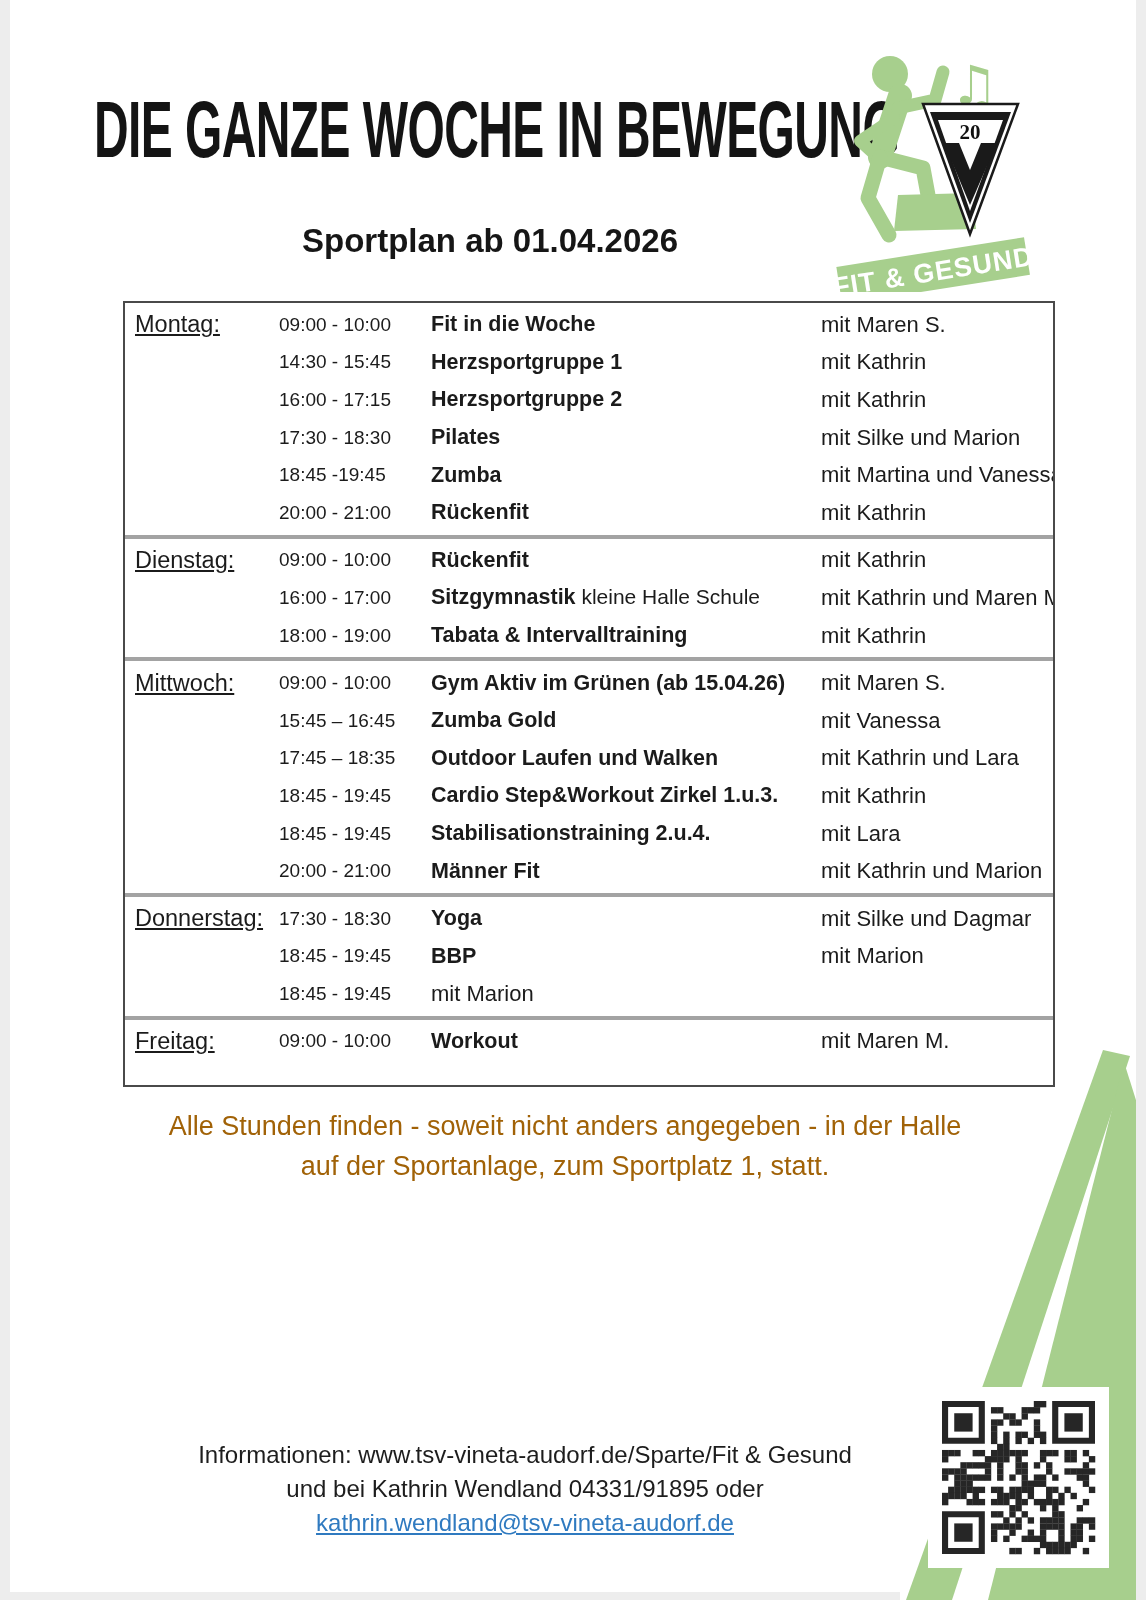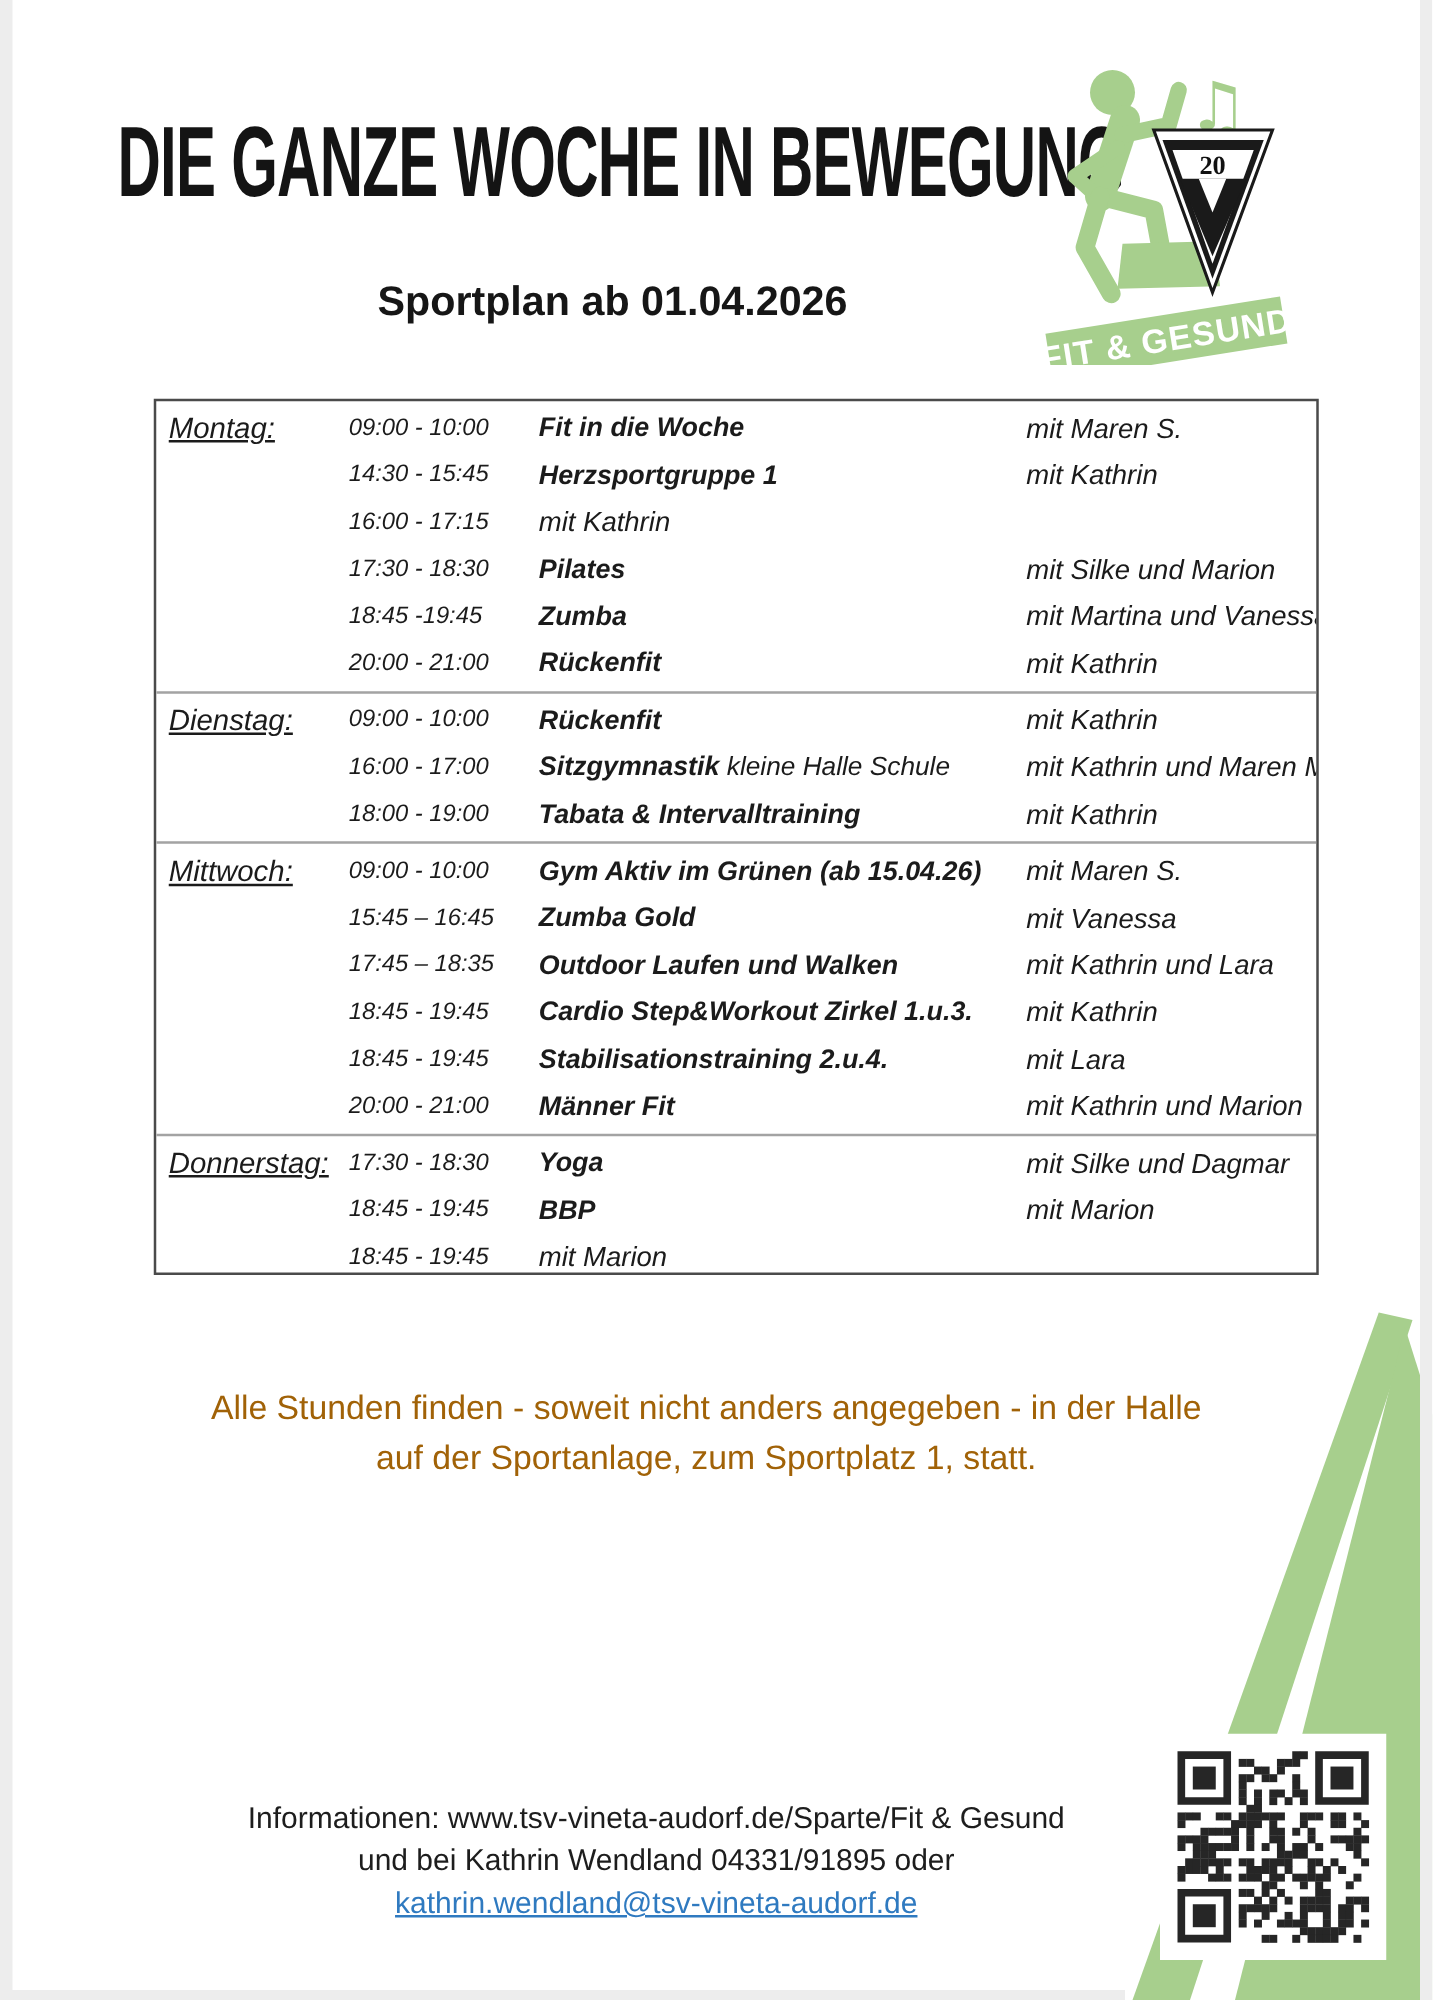--- a/index.html
+++ b/index.html
@@ -10,23 +10,23 @@
   .title{position:absolute;left:94px;top:90px;font-weight:bold;font-size:80px;line-height:1;
          letter-spacing:-1px;color:#141414;transform:scaleX(0.60);transform-origin:left top;
          white-space:nowrap;}
   .subtitle{position:absolute;left:180px;top:222px;width:620px;text-align:center;
             font-weight:bold;font-size:33px;color:#161616;}
 
   
   .logo{position:absolute;left:822px;top:42px;width:258px;height:250px;}
 
   
-  .schedule{position:absolute;left:123px;top:319px;width:932px;height:701px;box-sizing:border-box;
-            border:2px solid #4a4a4a;overflow:hidden;z-index:5;font-style:italic;}
-  .section{padding:3px 0 3px 10px;border-top:2px solid #a3a3a3;}
+  .schedule{position:absolute;left:123px;top:301px;width:932px;height:786px;box-sizing:border-box;
+            border:2px solid #4a4a4a;overflow:hidden;z-index:5;}
+  .section{padding:3px 0 3px 10px;border-top:4px solid #a3a3a3;}
   .section:first-child{border-top:none;}
   .row{display:grid;grid-template-columns:144px 152px 390px 1fr;height:37.6px;align-items:center;}
   .cell{white-space:nowrap;}
   .day-label{font-size:23.5px;text-decoration:underline;}
   .time{font-size:19px;}
   .course-name{font-weight:bold;font-size:21.5px;}
   .course-note{font-size:21px;}
   .instructor{font-size:22px;}
 
   
@@ -97,20 +97,21 @@
         </div>
         <div class="row">
           <div class="cell"></div>
           <div class="cell time">14:30 - 15:45</div>
           <div class="cell"><span class="course-name">Herzsportgruppe 1</span></div>
           <div class="cell instructor">mit Kathrin</div>
         </div>
         <div class="row">
           <div class="cell"></div>
           <div class="cell time">16:00 - 17:15</div>
+          <div class="cell"><span class="course-name">Herzsportgruppe 2</span></div>
           <div class="cell instructor">mit Kathrin</div>
         </div>
         <div class="row">
           <div class="cell"></div>
           <div class="cell time">17:30 - 18:30</div>
           <div class="cell"><span class="course-name">Pilates</span></div>
           <div class="cell instructor">mit Silke und Marion</div>
         </div>
         <div class="row">
           <div class="cell"></div>

